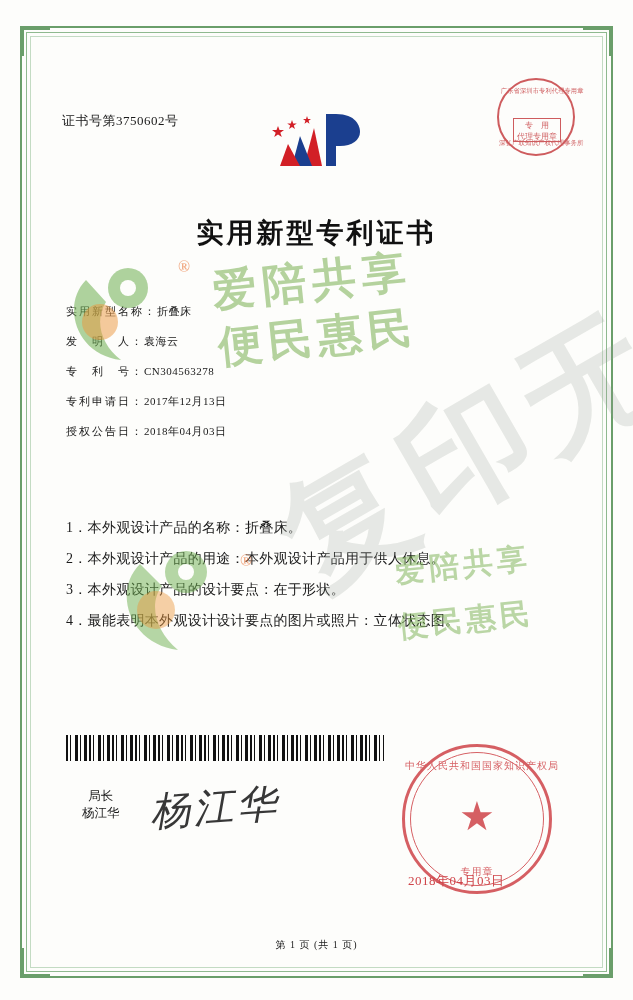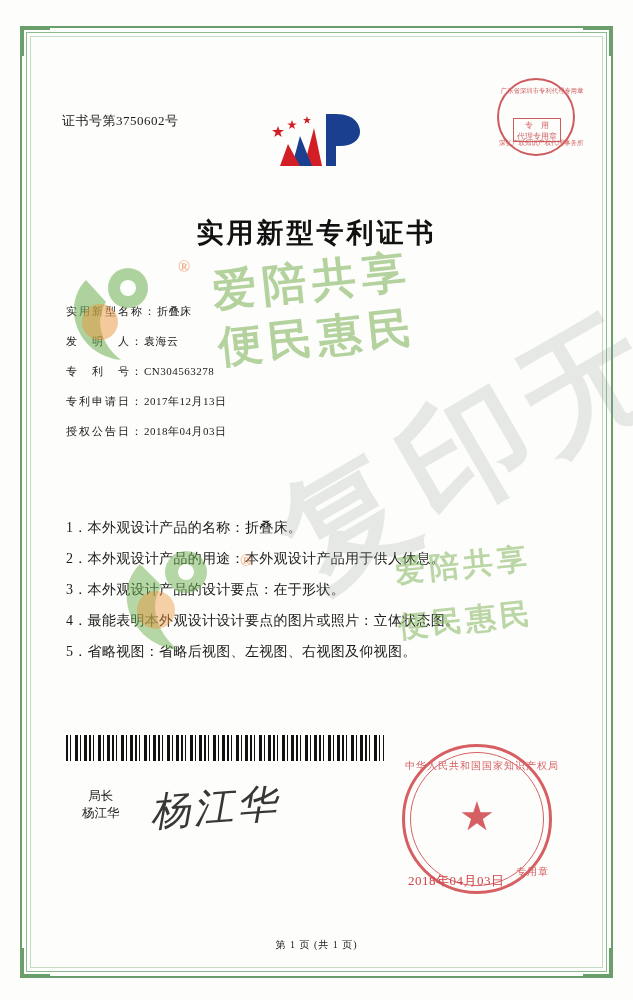--- a/index.html
+++ b/index.html
@@ -225,21 +225,21 @@
   .seal-nat .ring {
     position: absolute;
     left: 5px; top: 5px; right: 5px; bottom: 5px;
     border: 1px solid #cf4449;
     border-radius: 50%;
   }
   .seal-nat .top-text,
   .seal-nat .bot-text {
     position: absolute;
     left: 0; right: 0;
-    text-align: right;
+    text-align: center;
     font-size: 10px;
     letter-spacing: 1px;
     white-space: nowrap;
   }
   .seal-nat .top-text { top: 12px; }
   .seal-nat .bot-text { bottom: 12px; }
   .seal-nat .star {
     position: absolute;
     left: 50%;
     top: 50%;
@@ -399,21 +399,20 @@
     <div class="field">
       <span class="label">授权公告日：</span><span>2018年04月03日</span>
     </div>
   </div>
 
   <div class="claims">
     <div class="claim">1．本外观设计产品的名称：折叠床。</div>
     <div class="claim">2．本外观设计产品的用途：本外观设计产品用于供人休息。</div>
     <div class="claim">3．本外观设计产品的设计要点：在于形状。</div>
     <div class="claim">4．最能表明本外观设计设计要点的图片或照片：立体状态图。</div>
-    <div class="claim">5．省略视图：省略后视图、左视图、右视图及仰视图。</div>
   </div>
 
   <div class="barcode"></div>
 
   <div class="sig-label">
     <div>局长</div>
     <div>杨江华</div>
   </div>
   <div class="sig-hand">杨江华</div>
 

